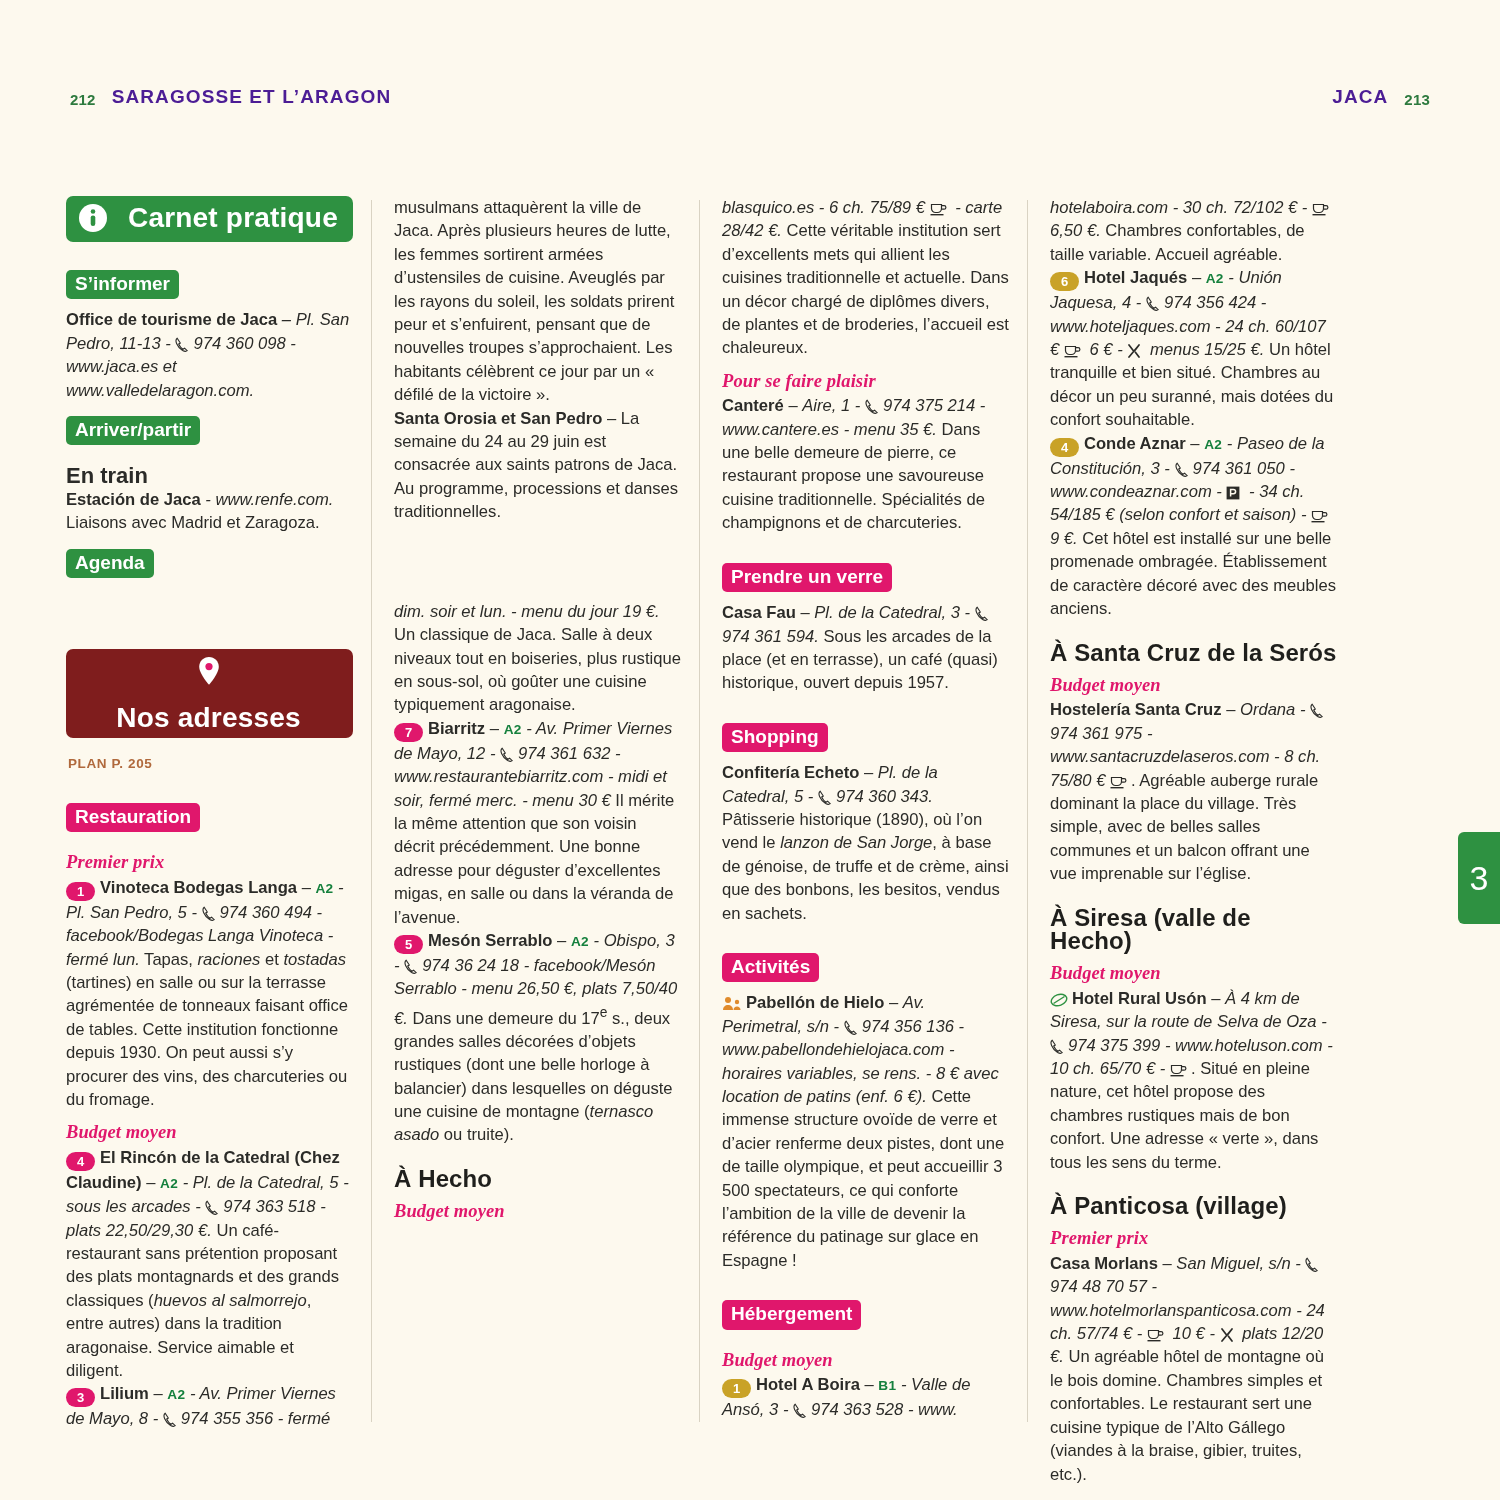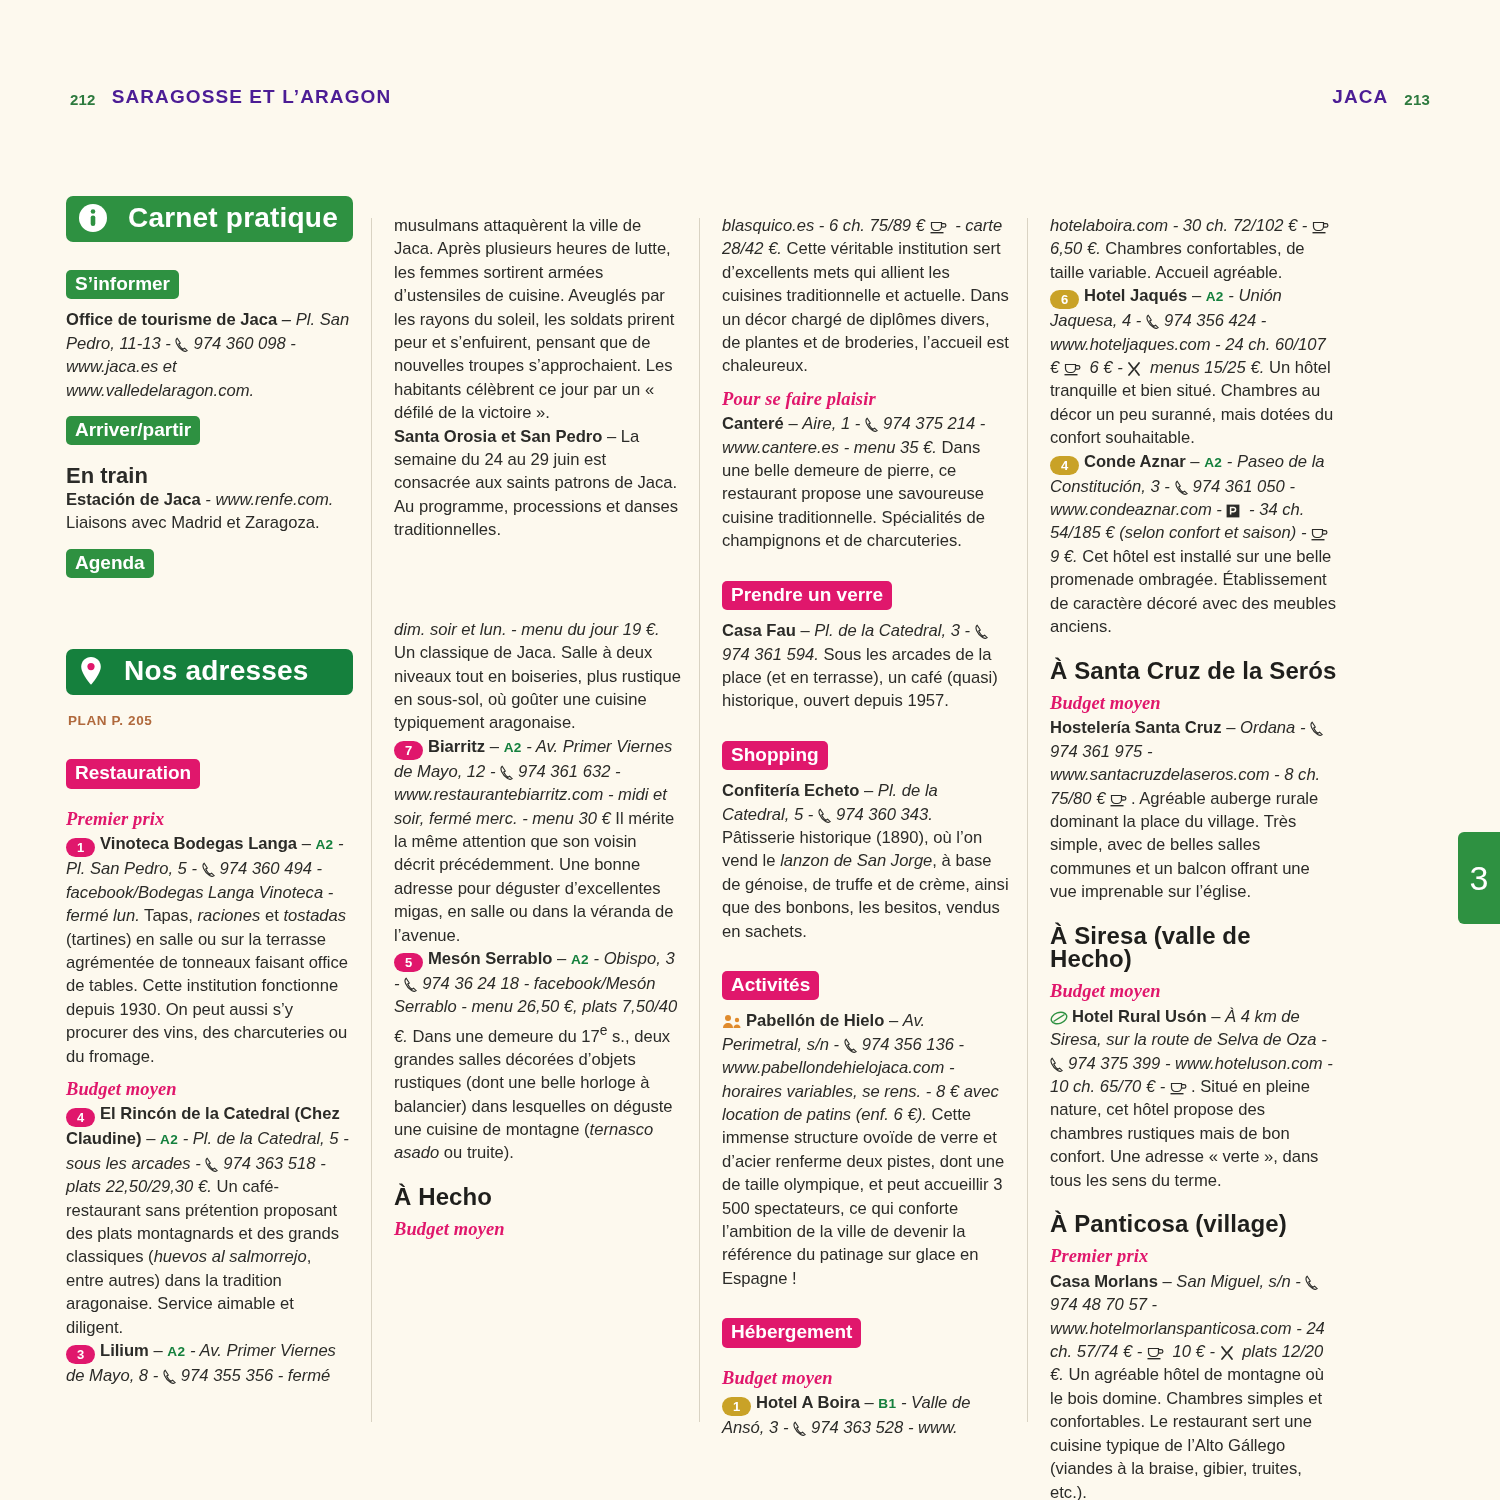--- a/index.html
+++ b/index.html
@@ -16,36 +16,36 @@
   .runhead{position:absolute;top:86px;display:flex;align-items:flex-end;gap:16px;}
   .runhead.left{left:70px;}
   .runhead.right{right:70px;}
   .folio{font-size:15px;font-weight:700;color:#2d7a3e;letter-spacing:.2px;}
   .runtitle{font-size:19px;font-weight:700;color:#4c1d95;letter-spacing:1.1px;}
 
   
   .cols{position:absolute;top:196px;left:66px;width:1370px;height:1230px;
         display:flex;gap:0;}
   .col{width:287px;position:relative;padding-right:0;}
-  .col + .col{padding-left:41px;margin-top:18px;}
+  .col + .col{padding-left:41px;}
   .col + .col::before{
      content:"";position:absolute;left:18px;top:4px;bottom:4px;width:1px;
      background:#d9d3c3;
   }
   .colinner{font-size:16.6px;line-height:23.4px;}
 
   
   .banner{
     display:flex;align-items:center;gap:20px;
     color:#fff;border-radius:7px;padding:7px 14px 9px 12px;
     font-size:28px;font-weight:700;letter-spacing:.2px;
     margin-bottom:14px;
   }
   .banner.green{background:#2e9141;}
-  .banner.pink{background:#15803d;}
+  .banner.pink{background:#7f1d1d;flex-direction:column;}
   .banner .gicon{flex:0 0 auto;display:inline-flex;}
 
   .subhead{
     display:inline-block;color:#fff;border-radius:5px;
     padding:2px 9px 4px 9px;font-size:19px;font-weight:700;
     margin:14px 0 9px 0;
   }
   .subhead.green{background:#2e9141;}
   .subhead.pink{background:#e0176c;}
   .subhead:first-child{margin-top:0;}

